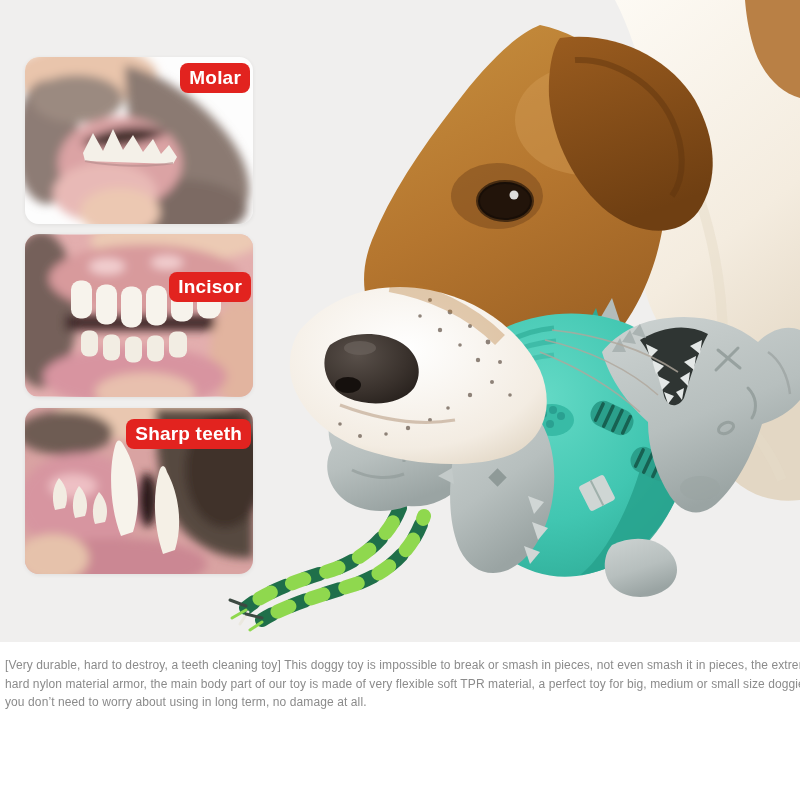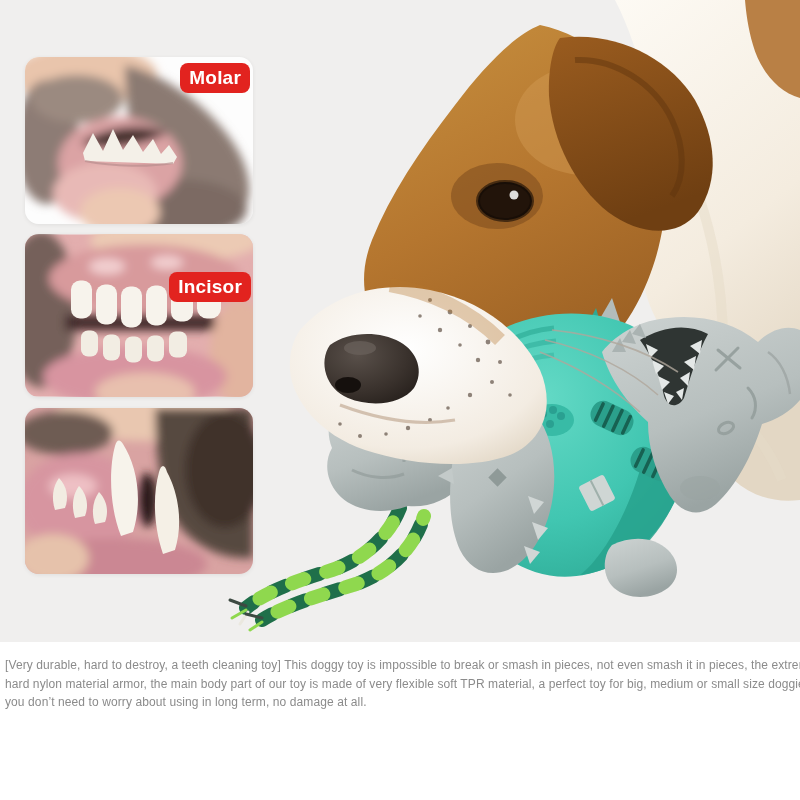--- a/index.html
+++ b/index.html
@@ -300,17 +300,18 @@
           <ellipse cx="28" cy="150" rx="36" ry="24" fill="#e6c2ab"></ellipse>
         </g>
         <g>
           <path d="M 98,36 C 112,58 118,92 108,124 L 96,128 C 84,98 84,60 90,38 C 92,31 95,31 98,36 Z" fill="#f7f3eb"></path>
           <path d="M 142,64 C 154,86 158,116 150,142 L 138,146 C 128,116 128,86 134,64 C 136,56 140,56 142,64 Z" fill="#f5f0e6"></path>
           <path d="M 34,70 C 42,78 44,90 40,100 L 30,102 C 26,90 28,78 34,70 Z" fill="#f2ece2"></path>
           <path d="M 54,78 C 62,86 64,98 60,108 L 50,110 C 46,98 48,86 54,78 Z" fill="#f2ece2"></path>
           <path d="M 74,84 C 82,92 84,104 80,114 L 70,116 C 66,104 68,92 74,84 Z" fill="#f2ece2"></path>
         </g>
       </svg>
+      <span class="badge">Sharp teeth</span>
     </figure>
   </div>
 
   <p class="caption">[Very durable, hard to destroy, a teeth cleaning toy] This doggy toy is impossible to break or smash in pieces, not even smash it in pieces, the extreme hard nylon material armor, the main body part of our toy is made of very flexible soft TPR material, a perfect toy for big, medium or small size doggies, you don’t need to worry about using in long term, no damage at all.</p>
 </div>
 
 </body></html>

